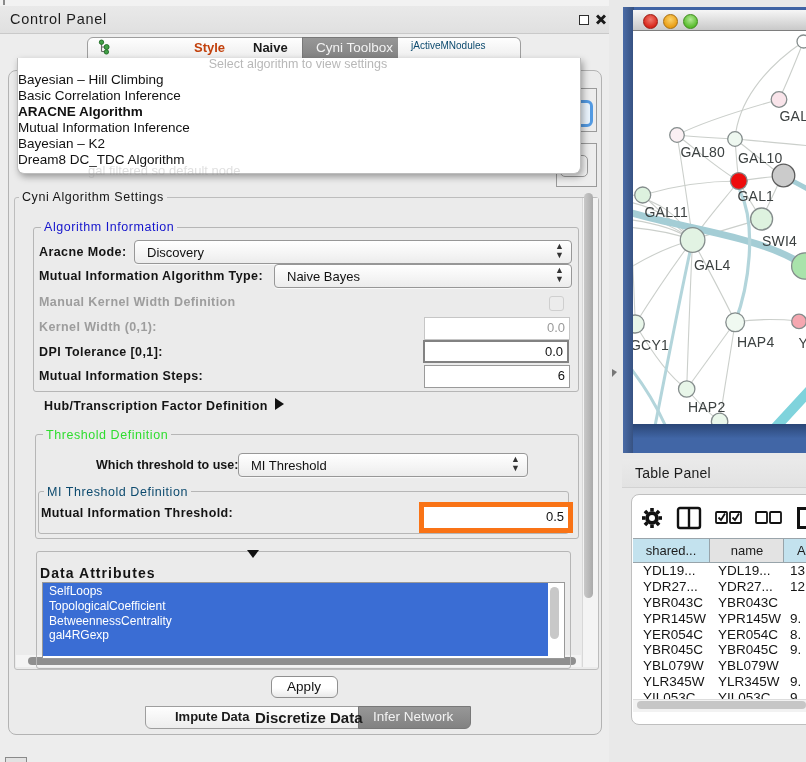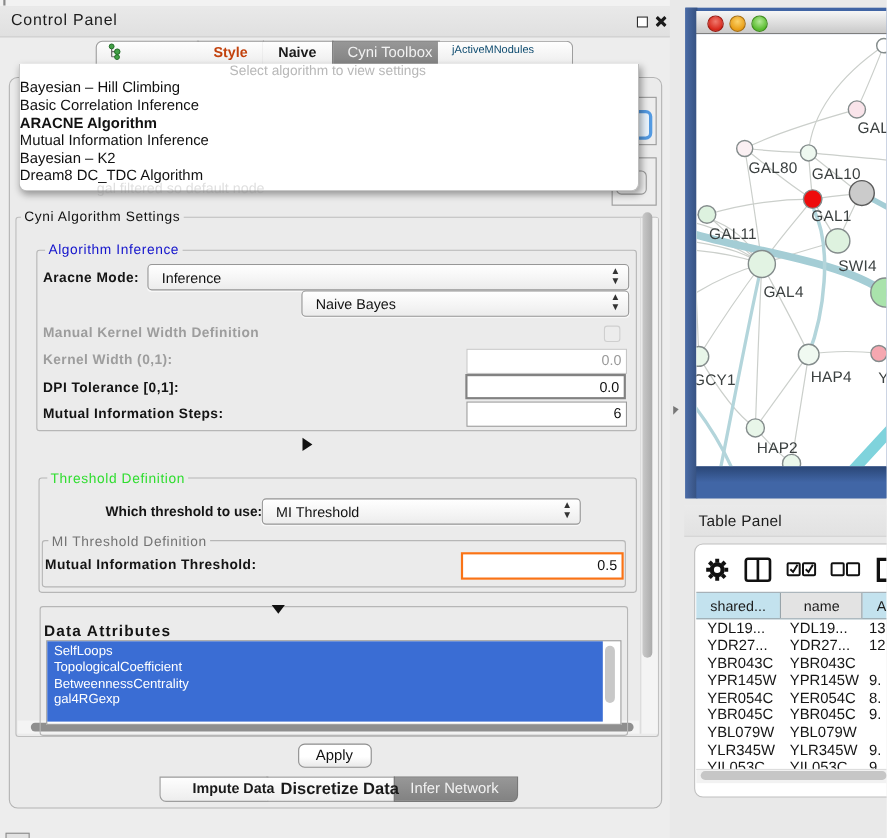--- a/index.html
+++ b/index.html
@@ -66,60 +66,62 @@
 <div class="gbox" style="left:14px;top:197px;width:583px;height:471px;border-color:#bdbdbd;"></div>
 <div class="gtitle" style="left:19px;top:190px;color:#141414;">Cyni Algorithm Settings</div>
 
 <div class="abs" style="left:582px;top:198px;width:15px;height:469px;background:#f4f4f4;border-left:1px solid #d8d8d8;"></div>
 <div class="abs" style="left:584px;top:193px;width:9px;height:405px;background:linear-gradient(90deg,#c9c9c9,#ababab);border-radius:4.5px;"></div>
 
 <div class="abs" style="left:16px;top:655px;width:565px;height:12px;background:#f4f4f4;"></div>
 <div class="abs" style="left:28px;top:657px;width:548px;height:8px;background:#8f8f8f;border-radius:4px;"></div>
 
 <div class="gbox" style="left:33px;top:227px;width:544px;height:163px;"></div>
-<div class="gtitle" style="left:41px;top:220px;color:#1414cc;">Algorithm Inference</div>
+<div class="gtitle" style="left:41px;top:220px;color:#1414cc;">Algorithm Information</div>
 
 <div class="lbl" style="position:absolute;left:39px;top:245px;">Aracne Mode:</div>
 <div class="combo" style="left:134px;top:240px;width:436px;">
-      <span class="ct">Inference</span>
+      <span class="ct">Discovery</span>
       <span class="arr">▲<br>▼</span>
     </div>
 
+<div class="lbl" style="position:absolute;left:39px;top:269px;">Mutual Information Algorithm Type:</div>
 <div class="combo" style="left:274px;top:264px;width:296px;">
       <span class="ct">Naive Bayes</span>
       <span class="arr">▲<br>▼</span>
     </div>
 
 <div class="lblgray" style="position:absolute;left:39px;top:295px;">Manual Kernel Width Definition</div>
 <div class="abs" style="left:549px;top:296px;width:13px;height:13px;background:#ececec;border:1px solid #cfcfcf;border-radius:3px;"></div>
 
 <div class="lblgray" style="position:absolute;left:39px;top:320px;">Kernel Width (0,1):</div>
 <div class="field" style="left:424px;top:317px;width:140px;height:19px;border:1px solid #c6c6c6;color:#9a9a9a;padding:2px 4px 0 0;">0.0</div>
 
 <div class="lbl" style="position:absolute;left:39px;top:345px;">DPI Tolerance [0,1]:</div>
 <div class="field" style="left:423px;top:340px;width:138px;height:17px;border:2px solid #828282;color:#111;padding:2px 4px 0 0;">0.0</div>
 
 <div class="lbl" style="position:absolute;left:39px;top:369px;">Mutual Information Steps:</div>
 <div class="field" style="left:424px;top:365px;width:140px;height:19px;border:1px solid #9a9a9a;color:#111;padding:2px 4px 0 0;">6</div>
 
+<div class="lbl" style="position:absolute;left:44px;top:399px;">Hub/Transcription Factor Definition</div>
 <div class="abs" style="left:275px;top:398px;width:0;height:0;border-left:9px solid #111;border-top:6.5px solid transparent;border-bottom:6.5px solid transparent;"></div>
 
 <div class="gbox" style="left:35px;top:434px;width:542px;height:103px;"></div>
 <div class="gtitle" style="left:43px;top:428px;color:#2fdd2f;">Threshold Definition</div>
 
 <div class="lbl" style="position:absolute;left:96px;top:458px;letter-spacing:0;">Which threshold to use:</div>
 <div class="combo" style="left:238px;top:453px;width:288px;">
       <span class="ct">MI Threshold</span>
       <span class="arr">▲<br>▼</span>
     </div>
 
 <div class="gbox" style="left:38px;top:491px;width:529px;height:41px;"></div>
-<div class="gtitle" style="left:44px;top:485px;color:#737373;">MI Threshold Definition</div>
+<div class="gtitle" style="left:44px;top:485px;color:#0c4a6e;">MI Threshold Definition</div>
 <div class="lbl" style="position:absolute;left:41px;top:506px;">Mutual Information Threshold:</div>
-<div class="field" style="left:419px;top:502px;width:140px;height:19px;border:2px solid #f97316;color:#111;padding:2px 4px 0 0;">0.5</div>
+<div class="field" style="left:419px;top:502px;width:140px;height:19px;border:5px solid #f97316;color:#111;padding:2px 4px 0 0;">0.5</div>
 
 <div class="gbox" style="left:36px;top:551px;width:533px;height:116px;"></div>
 <div class="abs" style="left:247px;top:550px;width:0;height:0;border-top:8px solid #111;border-left:6.5px solid transparent;border-right:6.5px solid transparent;"></div>
 <div class="lbl" style="position:absolute;left:40px;top:565px;font-size:14px;letter-spacing:1.05px;">Data Attributes</div>
 
 <div class="abs" style="left:42px;top:582px;width:521px;height:75px;border:1px solid #999;background:#fff;"></div>
 <div class="abs" style="left:43px;top:583px;width:505px;height:73px;background:#3a6dd4;"></div>
 <div class="abs" style="left:49px;top:584px;font-size:12px;color:#fff;line-height:14.8px;">SelfLoops<br>TopologicalCoefficient<br>BetweennessCentrality<br>gal4RGexp</div>
 <div class="abs" style="left:550px;top:587px;width:9px;height:52px;background:#c8c8c8;border-radius:4.5px;"></div>
 

